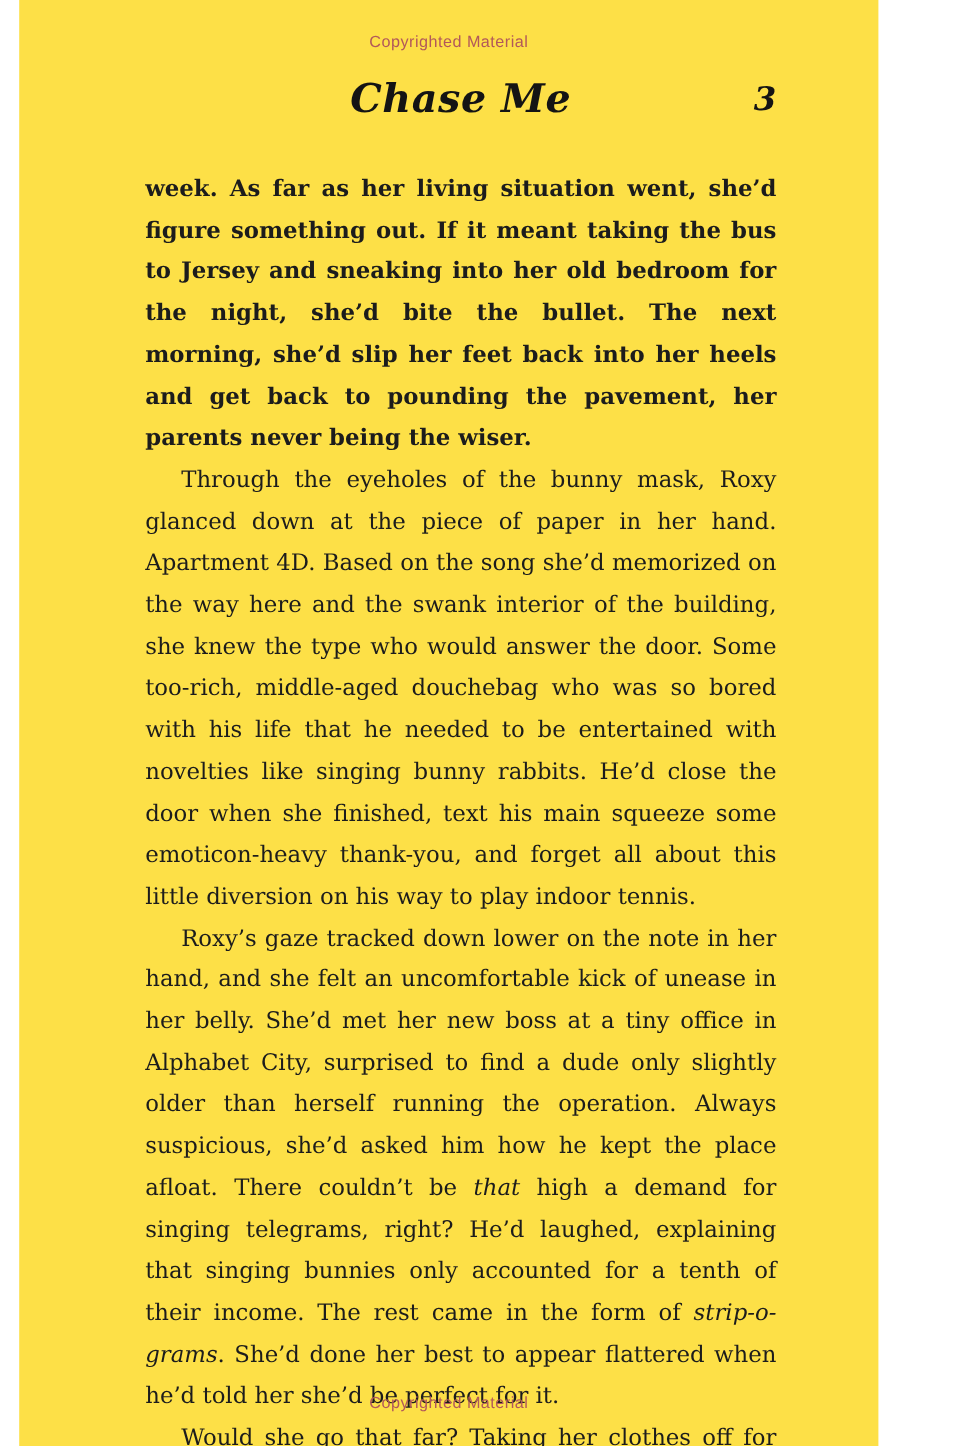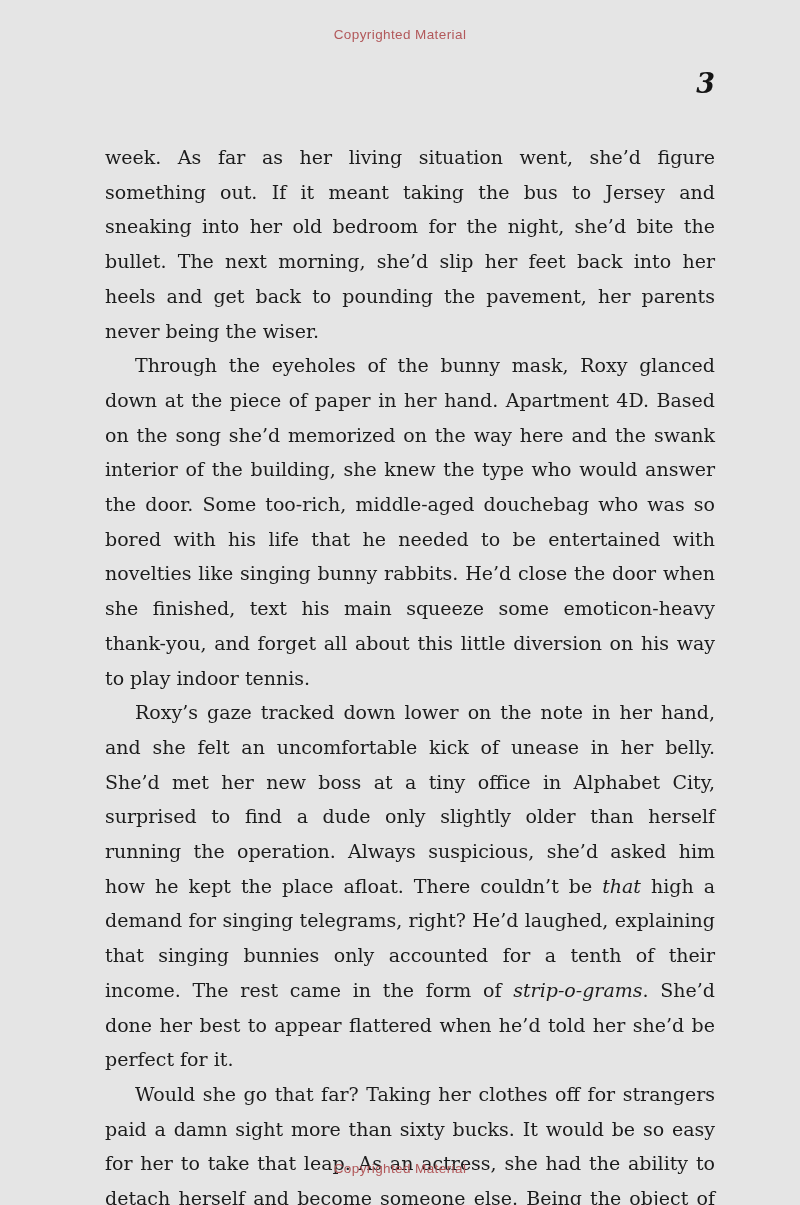--- a/index.html
+++ b/index.html
@@ -9,24 +9,25 @@
   }
   body {
     width: 800px;
     height: 1205px;
     font-family: "DejaVu Serif", serif;
     color: #1f1f1f;
     overflow: hidden;
   }
   .page {
     position: relative;
-    width: 800px;
+    width: 716px;
     height: 1205px;
-    background: #e5e5e5;
+    background: #fde047;
     box-sizing: border-box;
+    margin-left: 16px;
   }
   .notice {
     width: 100%;
     text-align: center;
     font-family: "Liberation Sans", sans-serif;
     font-size: 13.5px;
     letter-spacing: 0.4px;
     color: #b2585a;
   }
   .notice.top {
@@ -75,32 +76,34 @@
     font-size: 19px;
     line-height: 34.7px;
     color: #1c1c1c;
   }
   .body-text p {
     margin: 0;
     text-indent: 30px;
   }
   .body-text p.no-indent {
     text-indent: 0;
+    font-weight: bold;
   }
   .body-text em {
   }
 </style>
 </head>
 <body>
 
 <div class="page">
 
   <div class="notice top">Copyrighted Material</div>
 
   <div class="page-header">
+    <h1 class="chapter-title">Chase Me</h1>
     <span class="page-number">3</span>
   </div>
 
   <main class="body-text">
 
     <p class="no-indent"><span>week. As far as her living situation went, she’d figure something out. If it meant taking the bus to Jersey and sneaking into her old bedroom for the night, she’d bite the bullet. The next morning, she’d slip her feet back into her heels and get back to pounding the pavement, her parents never being the wiser.</span></p>
 
     <p><span>Through the eyeholes of the bunny mask, Roxy glanced down at the piece of paper in her hand. Apartment 4D. Based on the song she’d memorized on the way here and the swank interior of the building, she knew the type who would answer the door. Some too-rich, middle-aged douchebag who was so bored with his life that he needed to be entertained with novelties like singing bunny rabbits. He’d close the door when she finished, text his main squeeze some emoticon-heavy thank-you, and forget all about this little diversion on his way to play indoor tennis.</span></p>
 
     <p><span>Roxy’s gaze tracked down lower on the note in her hand, and she felt an uncomfortable kick of unease in her belly. She’d met her new boss at a tiny office in Alphabet City, surprised to find a dude only slightly older than herself running the operation. Always suspicious, she’d asked him how he kept the place afloat. There couldn’t be </span><em>that</em><span> high a demand for singing telegrams, right? He’d laughed, explaining that singing bunnies only accounted for a tenth of their income. The rest came in the form of </span><em>strip-o-grams</em><span>. She’d done her best to appear flattered when he’d told her she’d be perfect for it.</span></p>

